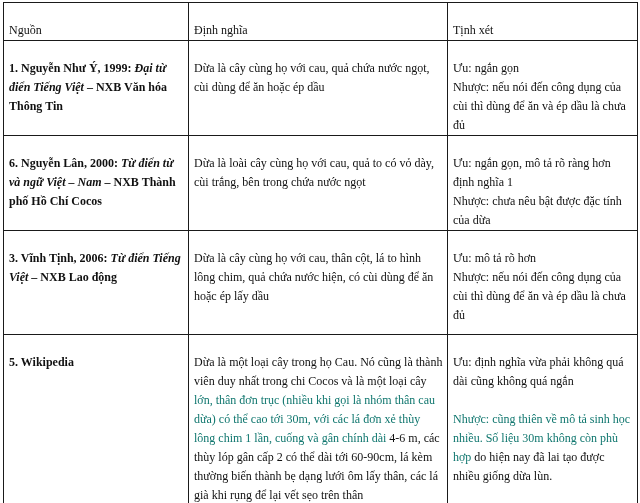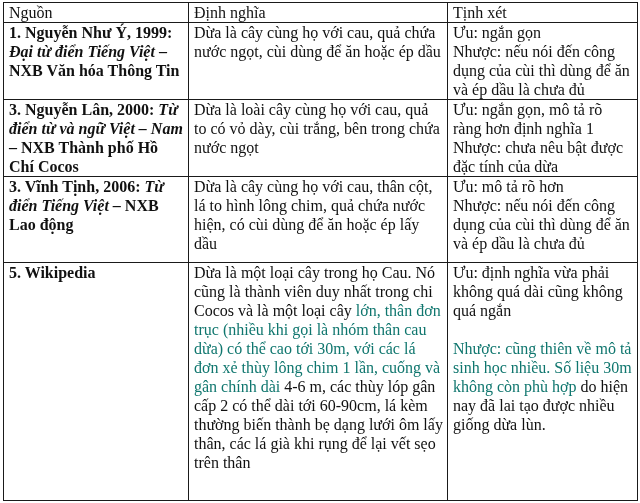--- a/index.html
+++ b/index.html
@@ -18,22 +18,22 @@
     position: absolute;
     left: 3px;
     top: 2px;
     border-collapse: collapse;
     table-layout: fixed;
     width: 634px;
   }
   table.defs td {
     border: 1px solid #1a1a1a;
     vertical-align: top;
-    padding: 0 4px 0 5px;
-    font-size: 16px;
+    padding: 18px 4px 0 5px;
+    font-size: 12px;
     line-height: 19px;
   }
   col.c1 { width: 185px; }
   col.c2 { width: 259px; }
   col.c3 { width: 190px; }
   tr.hdr td { height: 19px; }
   tr.r1 td { height: 75px; }
   tr.r2 td { height: 75px; }
   tr.r3 td { height: 85px; margin-top: 12px; }
   tr.r4 td { height: 237px; }
@@ -65,21 +65,21 @@
     </td>
     <td>Dừa là cây cùng họ với cau, quả chứa nước ngọt, cùi dùng để ăn hoặc ép dầu</td>
     <td>
       <span class="line">Ưu: ngắn gọn</span>
       <span class="line">Nhược: nếu nói đến công dụng của cùi thì dùng để ăn và ép dầu là chưa đủ</span>
     </td>
   </tr>
 
   <tr class="r2">
     <td class="src">
-      <span>3. Nguyễn Lân, 2000: </span><i>Từ điển từ và ngữ Việt – Nam</i><span> – NXB Thành phố Hồ Chí Cocos</span>
+      <span>6. Nguyễn Lân, 2000: </span><i>Từ điển từ và ngữ Việt – Nam</i><span> – NXB Thành phố Hồ Chí Cocos</span>
     </td>
     <td>Dừa là loài cây cùng họ với cau, quả to có vỏ dày, cùi trắng, bên trong chứa nước ngọt</td>
     <td>
       <span class="line">Ưu: ngắn gọn, mô tả rõ ràng hơn định nghĩa 1</span>
       <span class="line">Nhược: chưa nêu bật được đặc tính của dừa</span>
     </td>
   </tr>
 
   <tr class="r3">
     <td class="src">

